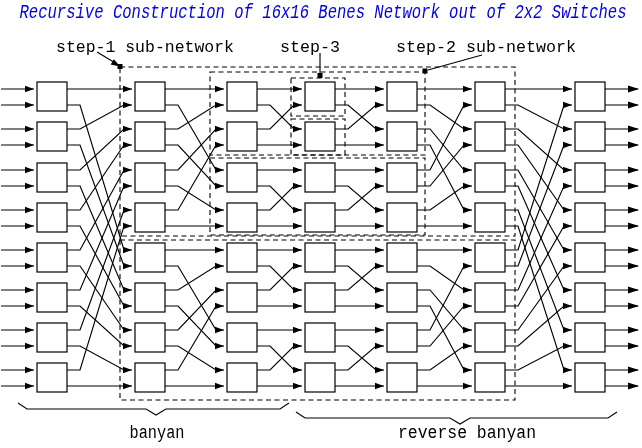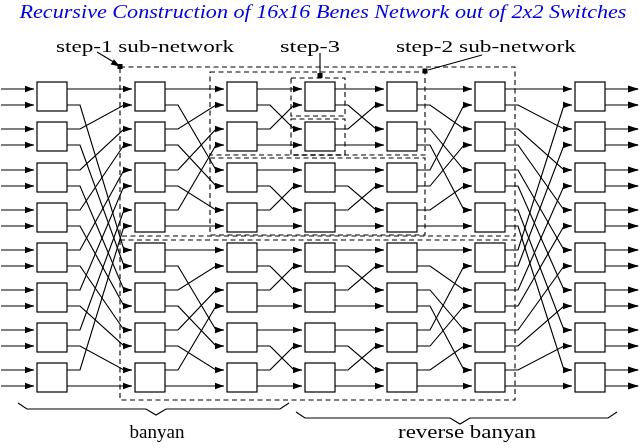--- a/index.html
+++ b/index.html
@@ -1,16 +1,16 @@
 <!DOCTYPE html>
 <html><head>
 <meta charset="utf-8">
 <style>
   html,body{margin:0;padding:0;background:#ffffff;}
-  #stage{position:relative;width:642px;height:448px;font-family:Liberation Serif, serif;background:#fff;overflow:hidden;}
+  #stage{position:relative;width:642px;height:448px;font-family:Liberation Mono, monospace;background:#fff;overflow:hidden;}
   svg{position:absolute;left:0;top:0;}
   .title-text{font-style:italic;font-size:19.5px;font-weight:500;}
   .lbl{font-size:17px;fill:#000;}
   .blbl{font-size:19px;fill:#000;}
 </style>
 </head>
 <body>
 
 <div id="stage">
   <svg id="fig" width="642" height="448" viewBox="0 0 642 448">

